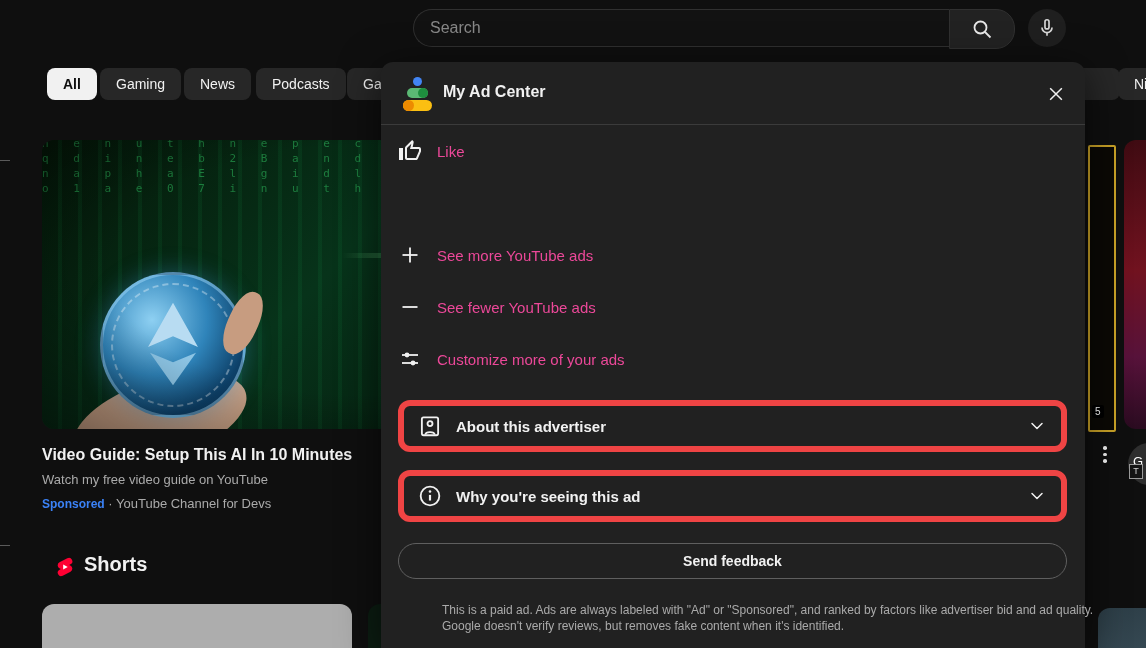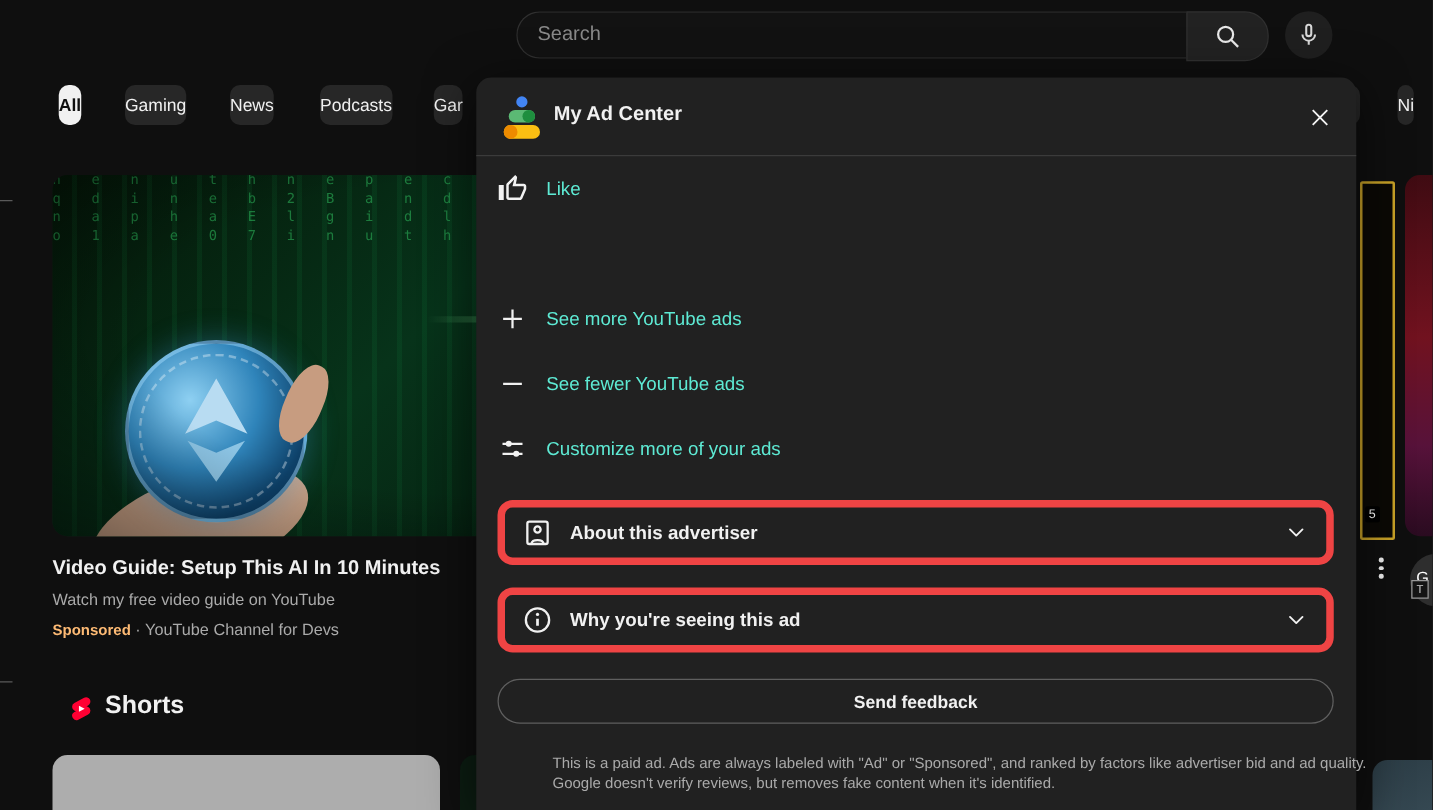--- a/index.html
+++ b/index.html
@@ -25,21 +25,21 @@
     border-radius:0 19px 19px 0;display:flex;align-items:center;justify-content:center;
     cursor:pointer;
   }
   .mic-btn{
     left:1028px;top:9px;width:38px;height:38px;border-radius:50%;background:#1f1f1f;
     display:flex;align-items:center;justify-content:center;cursor:pointer;
   }
 
   
   .chip{
-    top:68px;height:32px;line-height:32px;padding:0 0;border-radius:8px;
+    top:68px;height:32px;line-height:32px;padding:0 16px;border-radius:8px;
     background:#272727;color:#f1f1f1;font-size:14px;white-space:nowrap;cursor:pointer;
   }
   .chip.sel{background:#f1f1f1;color:#0f0f0f;font-weight:600;}
 
   .tick{left:0;width:10px;height:1px;background:#5a5a5a;}
 
   
   .thumb{
     left:42px;top:140px;width:640px;height:289px;border-radius:12px;overflow:hidden;
     background:linear-gradient(135deg,#041708 0%,#07331a 45%,#041208 100%);cursor:pointer;
@@ -72,21 +72,21 @@
   .coin svg{position:absolute;left:22px;top:16px;}
   .hand{left:28px;top:240px;width:180px;height:80px;background:#caa286;border-radius:50%;transform:rotate(-18deg);}
   .thumbfinger{left:186px;top:150px;width:30px;height:66px;background:#c79c80;border-radius:46%;transform:rotate(24deg);}
   .neon-arrow{left:596px;top:226px;width:34px;height:34px;border-right:7px solid #35e65a;border-bottom:7px solid #35e65a;
     transform:rotate(-45deg);box-shadow:0 0 14px rgba(53,230,90,.8);border-radius:4px;}
   .vignette{left:0;top:0;right:0;bottom:0;background:radial-gradient(ellipse at 50% 45%,transparent 55%,rgba(0,0,0,.45) 100%);}
 
   .vid-title{left:42px;top:446px;width:336px;font-size:16px;font-weight:bold;color:#f1f1f1;cursor:pointer;}
   .vid-desc{left:42px;top:472px;font-size:13px;color:#aaa;}
   .vid-byline{left:42px;top:496px;font-size:13px;color:#aaa;}
-  .vid-byline b{color:#fdba74;font-size:12px;}
+  .vid-byline b{color:#3b82f6;font-size:12px;}
 
   
   .shorts-title{left:84px;top:553px;font-size:20px;font-weight:bold;color:#f1f1f1;}
   .shorts-icon{left:54px;top:554px;}
   .sthumb1{left:42px;top:604px;width:310px;height:44px;background:#adadad;border-radius:12px 12px 0 0;cursor:pointer;}
   .sthumb2{left:368px;top:604px;width:16px;height:44px;background:#0c1d12;border-radius:12px 0 0 0;cursor:pointer;}
   .sthumb3{left:1098px;top:608px;width:48px;height:40px;background:linear-gradient(160deg,#2c3d46,#354852);border-radius:12px 0 0 0;cursor:pointer;}
 
   
   .goldthumb{left:1088px;top:145px;width:24px;height:283px;background:#0b0905;border:2px solid #c9a227;border-radius:2px;cursor:pointer;}
@@ -111,21 +111,21 @@
   .mac-pill-green{left:4px;top:11px;width:21px;height:10px;border-radius:5px;background:#5bb974;}
   .mac-dot-dgreen{left:15px;top:11px;width:10px;height:10px;border-radius:50%;background:#1e8e3e;}
   .mac-pill-yellow{left:0;top:23px;width:29px;height:11px;border-radius:6px;background:#fbbf12;}
   .mac-dot-orange{left:0;top:23px;width:11px;height:11px;border-radius:50%;background:#ed8b00;}
   .modal-title{left:62px;top:21px;font-size:16px;font-weight:bold;}
   .modal-close{right:16px;top:19px;width:26px;height:26px;display:flex;align-items:center;justify-content:center;cursor:pointer;}
   .modal-div{left:0;top:62px;width:704px;height:1px;background:#3b3b3b;}
 
   .mrow{left:0;width:704px;height:52px;display:flex;align-items:center;cursor:pointer;}
   .mrow .ic{width:24px;height:24px;margin-left:17px;flex:none;}
-  .mrow .lbl{margin-left:15px;font-size:15px;color:#5eead4;}
+  .mrow .lbl{margin-left:15px;font-size:15px;color:#ec4899;}
 
   .mcard{left:17px;width:669px;height:52px;border:6px solid #ef4444;border-radius:12px;
     display:flex;align-items:center;cursor:pointer;box-sizing:border-box;}
   .mcard .ic{width:26px;height:26px;margin-left:13px;flex:none;}
   .mcard .lbl{margin-left:13px;font-size:15px;font-weight:bold;color:#f1f1f1;}
   .mcard .chev{margin-left:auto;margin-right:14px;flex:none;}
 
   .feedback-btn{left:17px;top:481px;width:669px;height:36px;border:1px solid #5f5f5f;border-radius:18px;
     display:flex;align-items:center;justify-content:center;font-size:14px;font-weight:bold;color:#f1f1f1;
     cursor:pointer;box-sizing:border-box;background:transparent;}

